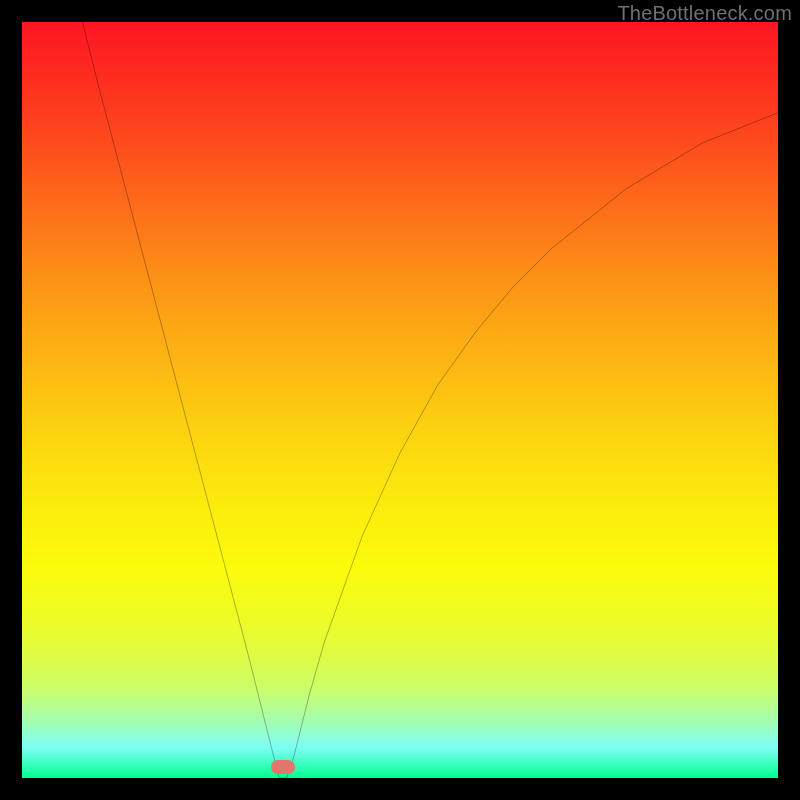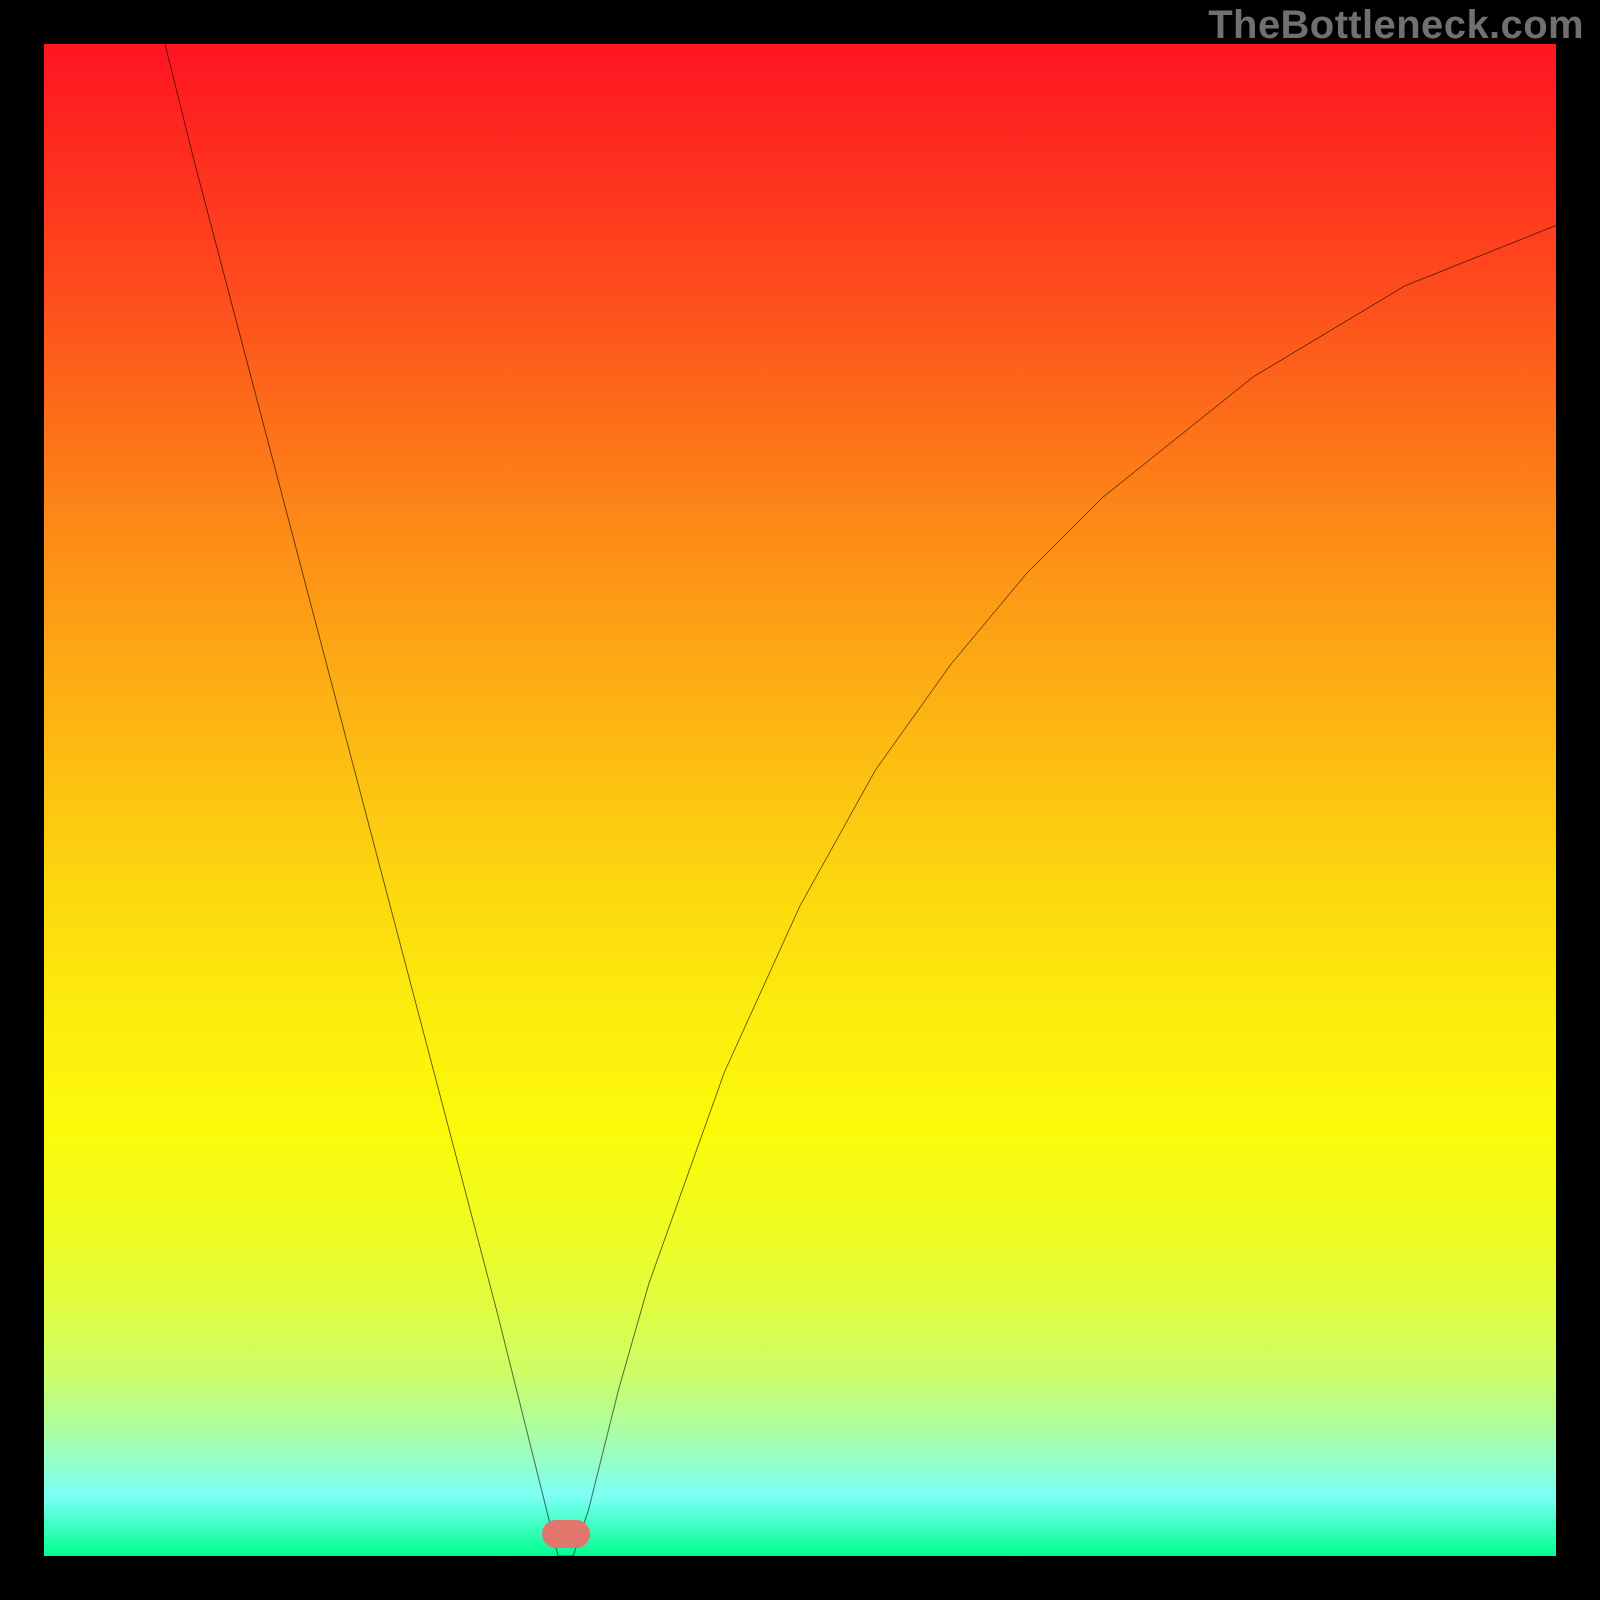--- a/index.html
+++ b/index.html
@@ -35,21 +35,21 @@
       #7dfef5 96%,
       #01ff8f 100%
     );
   }
   .watermark {
     position: absolute;
     top: 2px;
     right: 8px;
     color: #707070;
     font-size: 20px;
-    font-weight: 700;
+    font-weight: 400;
     letter-spacing: 0.2px;
   }
   svg.curve {
     position: absolute;
     left: 0;
     top: 0;
     width: 756px;
     height: 756px;
   }
   .dot {

